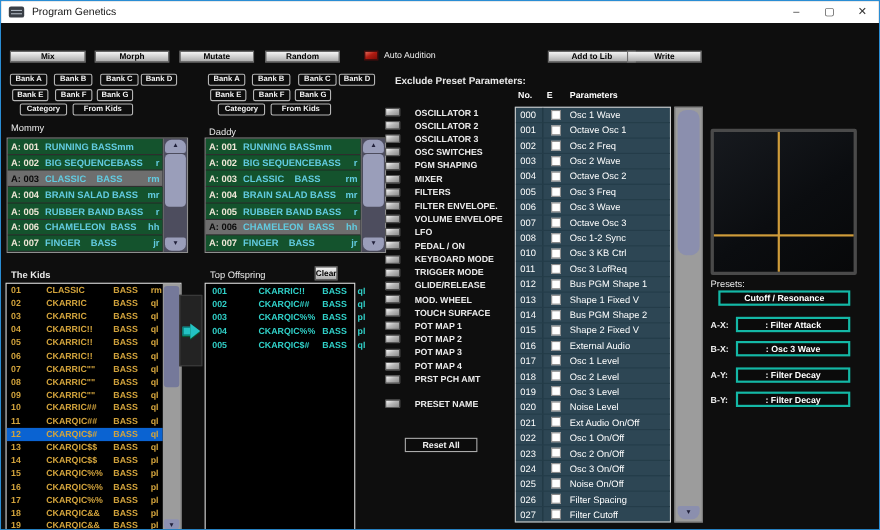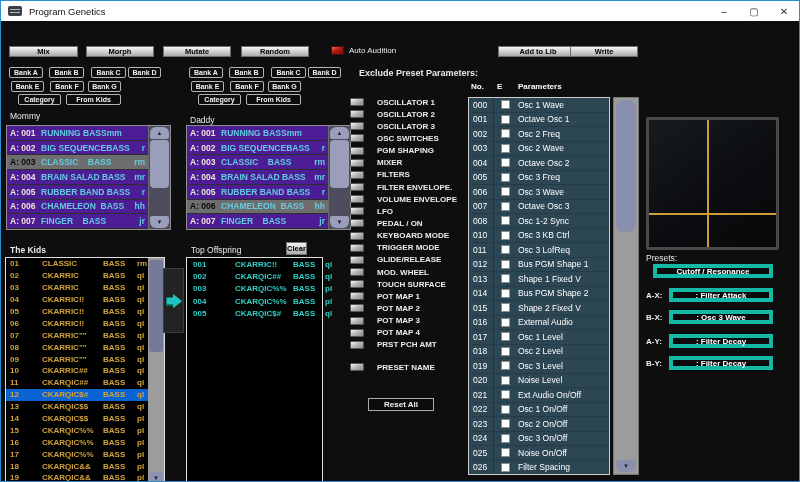--- a/index.html
+++ b/index.html
@@ -27,21 +27,21 @@
 
   .led { width:14px; height:8px; background:linear-gradient(150deg,#fbfbfb 0%,#b9b9b9 45%,#8a8a8a 100%); border:1px solid #565656; border-radius:1px; flex:none; }
   .led-red { position:absolute; width:13px; height:9px; background:linear-gradient(150deg,#e86a5a 0%,#b01c12 45%,#7c0b06 100%); border:1px solid #4a0d0d; }
 
   .seclabel { position:absolute; color:#eaeaea; font-size:8.5px; }
   .seclabel.b { font-weight:bold; }
 
   
   .listbox { position:absolute; background:#000; border:1px solid #8f8f8f; display:flex; }
   .rows { flex:1; display:flex; flex-direction:column; overflow:hidden; }
-  .mrow { display:flex; align-items:center; flex:1; padding:0 3px; background:#4c1d95; border-bottom:1px solid #2e2e2e; }
+  .mrow { display:flex; align-items:center; flex:1; padding:0 3px; background:#14532d; border-bottom:1px solid #2e2e2e; }
   .mrow.sel { background:#6e6e6e; }
   .mnum { width:31px; font-size:8.5px; font-weight:bold; color:#eee6d6; white-space:pre; flex:none; }
   .mrow.sel .mnum { color:#0b0b0b; }
   .mname { flex:1; font-size:8.5px; font-weight:bold; color:#62cbe0; white-space:pre; overflow:hidden; }
   .mtag  { font-size:8.5px; font-weight:bold; color:#62cbe0; white-space:pre; }
 
   
   .krow { display:flex; align-items:center; flex:1; padding:0 4px; }
   .krow.sel { background:#0a63d2; }
   .knum { width:32px; font-size:8px; font-weight:bold; color:#d2a33c; flex:none; }
@@ -94,21 +94,21 @@
   .tscroll { position:absolute; left:612px; top:76px; width:26px; height:378px; background:#9c9c9c; border:1px solid #777; }
   .ts-thumb { position:absolute; left:2px; right:2px; top:2px; height:132px; background:#8b8fae; border-radius:8px; }
   .ts-btn { position:absolute; left:2px; right:2px; bottom:2px; height:12px; background:#8b8fae; border-radius:2px 2px 7px 7px;
             color:#20203a; font-size:6px; display:flex; align-items:center; justify-content:center; }
 
   
   .xypad { position:absolute; left:645px; top:96px; width:133px; height:133px; border:3px solid #4a4a4a; border-radius:2px;
            background:linear-gradient(145deg,#171a1f 0%,#0b0d10 55%,#070809 100%); }
   .xline-v { position:absolute; top:0; bottom:0; width:1.5px; background:#cf9c3a; }
   .xline-h { position:absolute; left:0; right:0; height:1.5px; background:#cf9c3a; }
-  .abtn { position:absolute; width:104px; height:14px; background:#0b0b0b; border:4px solid #14b8a6; color:#fff;
+  .abtn { position:absolute; width:104px; height:14px; background:#0b0b0b; border:2px solid #14b8a6; color:#fff;
           font-size:8px; font-weight:bold; display:flex; align-items:center; justify-content:center; }
   .alabel { position:absolute; color:#eee; font-size:8px; font-weight:bold; }
 </style>
 </head>
 <body>
 
 <div class="window">
   <div class="titlebar">
     <div class="app-icon"></div>
     <div class="title">Program Genetics</div>
@@ -631,20 +631,25 @@
         <div class="prow">
           <span class="pnum">025</span>
           <div class="pcb"></div>
           <span class="plabel">Noise On/Off</span>
         </div>
         <div class="prow">
           <span class="pnum">026</span>
           <div class="pcb"></div>
           <span class="plabel">Filter Spacing</span>
         </div>
+        <div class="prow">
+          <span class="pnum">027</span>
+          <div class="pcb"></div>
+          <span class="plabel">Filter Cutoff</span>
+        </div>
       </div>
     <div class="tscroll">
       <div class="ts-thumb"></div>
       <div class="ts-btn">▼</div>
     </div>
 
     <div class="xypad">
       <div class="xline-v" id="xline-v" style="left: 45.7%;"></div>
       <div class="xline-h" id="xline-h" style="top: 73.5%;"></div>
     </div>

